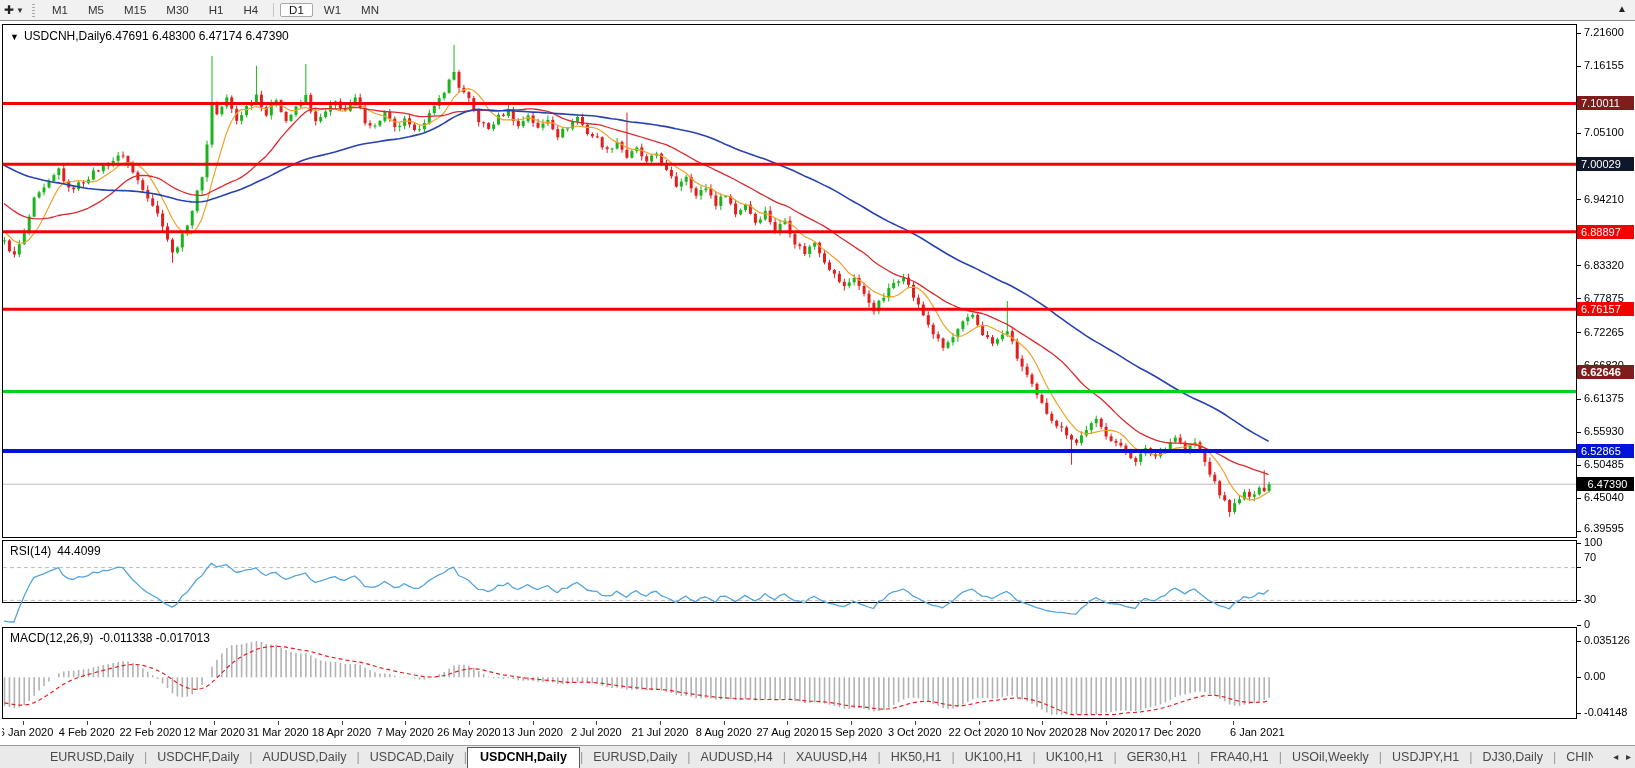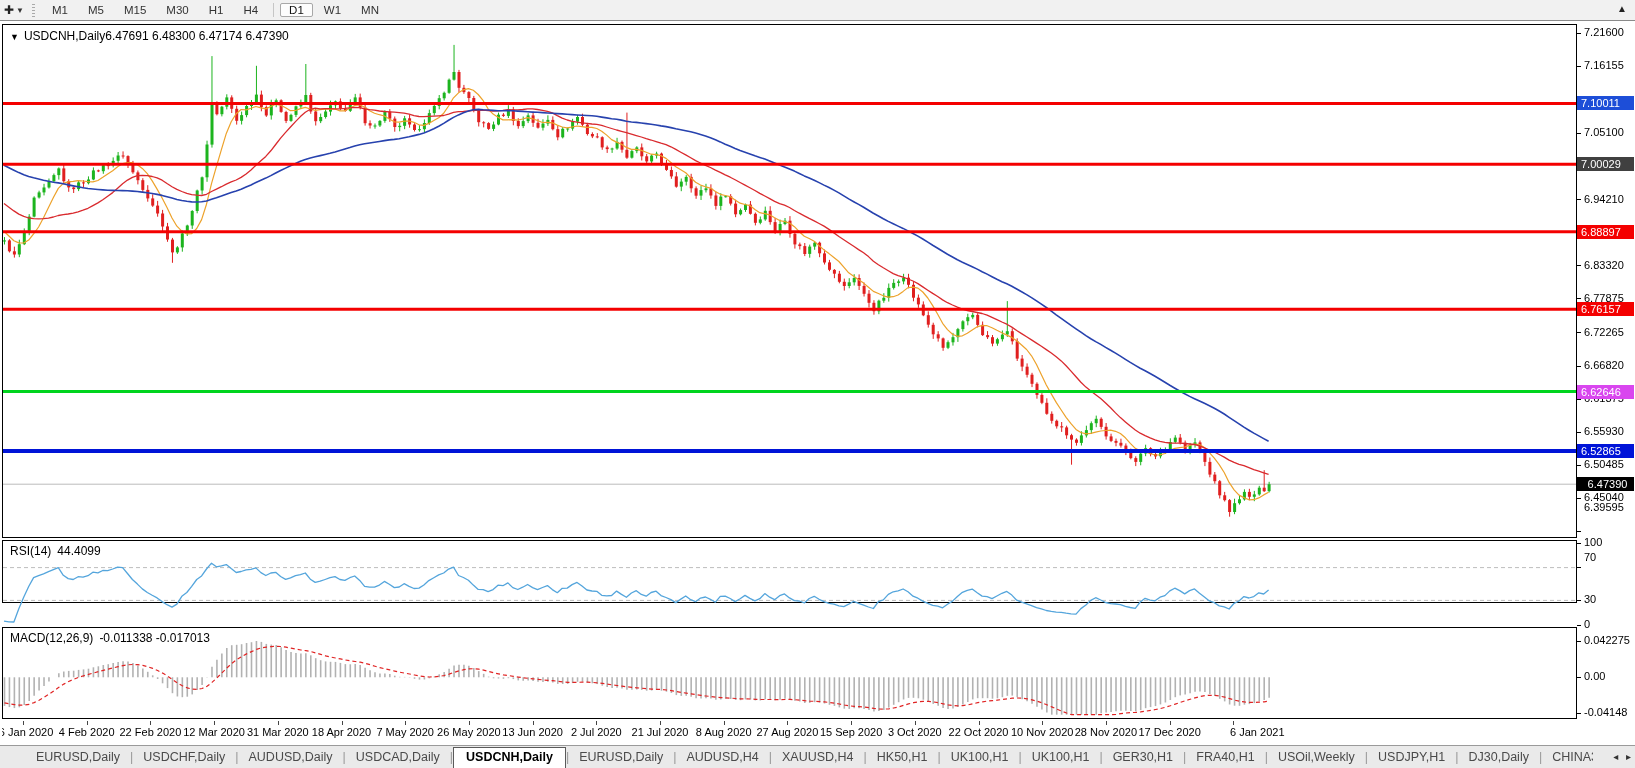--- a/index.html
+++ b/index.html
@@ -35,21 +35,21 @@
   .axis-badge{position:absolute;left:0;width:53px;height:14px;color:#fff;line-height:14px;
               padding-left:4px;white-space:nowrap;}
   
   .date-axis{position:absolute;left:2px;top:721px;width:1575px;height:21px;overflow:hidden;
              font-size:11px;color:#000;}
   .date-label{position:absolute;top:5px;width:92px;text-align:center;white-space:nowrap;}
   .date-tick{position:absolute;top:0;width:1px;height:4px;background:#444;}
   
   .tab-bar{position:absolute;top:745px;left:0;width:1635px;height:23px;background:#eaeaea;
            border-top:1px solid #9a9a9a;font-size:12.5px;color:#4a4a4a;box-sizing:border-box;}
-  #tabs{display:flex;align-items:center;height:100%;padding-left:26px;overflow:hidden;margin-right:42px;}
+  #tabs{display:flex;align-items:center;height:100%;padding-left:40px;overflow:hidden;margin-right:42px;}
   .tab{padding:2px 10px;white-space:nowrap;}
   .tab.active{background:#fff;border:1px solid #5a5a5a;border-bottom:none;font-weight:bold;color:#000;
               padding:2px 12px 5px;margin-top:2px;}
   .tab-sep{color:#999;}
   .tab-arrows{position:absolute;right:4px;top:5px;font-size:10px;color:#333;}
   .tab-arrows span{margin-left:5px;}
 </style>
 </head>
 <body>
 
@@ -902,38 +902,38 @@
       <div class="axis-label" style="top: 335.062px;">6.66820</div>
       <div class="tickdash" style="top: 374.668px;"></div>
       <div class="axis-label" style="top: 368.168px;">6.61375</div>
       <div class="tickdash" style="top: 407.774px;"></div>
       <div class="axis-label" style="top: 401.274px;">6.55930</div>
       <div class="tickdash" style="top: 440.879px;"></div>
       <div class="axis-label" style="top: 434.379px;">6.50485</div>
       <div class="tickdash" style="top: 473.985px;"></div>
       <div class="axis-label" style="top: 467.485px;">6.45040</div>
       <div class="tickdash" style="top: 507.09px;"></div>
-      <div class="axis-label" style="top: 477px; text-align: right;">6.39595</div>
-      <div class="axis-badge" style="top: 72.4611px; background: #1d4ed8;">7.10011</div>
-      <div class="axis-badge" style="top: 133.152px; background: #404040;">7.00029</div>
+      <div class="axis-label" style="top: 498px; text-align: right;">6.39595</div>
+      <div class="axis-badge" style="top: 72.4611px; background: #7f1d1d;">7.10011</div>
+      <div class="axis-badge" style="top: 133.152px; background: #0f172a;">7.00029</div>
       <div class="axis-badge" style="top: 200.834px; background: rgb(244, 0, 0);">6.88897</div>
       <div class="axis-badge" style="top: 278.293px; background: rgb(244, 0, 0);">6.76157</div>
-      <div class="axis-badge" style="top: 361px; background: #d946ef;">6.62646</div>
+      <div class="axis-badge" style="top: 341px; background: #7f1d1d; font-weight: bold;">6.62646</div>
       <div class="axis-badge" style="top: 419.909px; background: rgb(0, 20, 216);">6.52865</div>
       <div class="axis-badge" style="top: 453.197px; background: rgb(0, 0, 0); text-align: center;">6.47390</div>
       <div class="tickdash" style="top: 518.5px;"></div>
       <div class="axis-label" style="top: 512px;">100</div>
       <div class="tickdash" style="top: 543.1px;"></div>
       <div class="axis-label" style="top: 527px;">70</div>
       <div class="tickdash" style="top: 575.9px;"></div>
       <div class="axis-label" style="top: 569.4px;">30</div>
       <div class="tickdash" style="top: 600.5px;"></div>
       <div class="axis-label" style="top: 594px;">0</div>
       <div class="tickdash" style="top: 616.5px;"></div>
-      <div class="axis-label" style="top: 610px;">0.042275</div>
+      <div class="axis-label" style="top: 610px;">0.035126</div>
       <div class="tickdash" style="top: 652.842px;"></div>
       <div class="axis-label" style="top: 646.342px;">0.00</div>
       <div class="tickdash" style="top: 688.5px;"></div>
       <div class="axis-label" style="top: 682px;">-0.04148</div>
     </div>
   <div class="date-axis" id="dateAxis">
       <div class="date-tick" style="left: 21px;"></div>
       <div class="date-label" style="left: -25px;">16 Jan 2020</div>
       <div class="date-tick" style="left: 84.7px;"></div>
       <div class="date-label" style="left: 38.7px;">4 Feb 2020</div>

